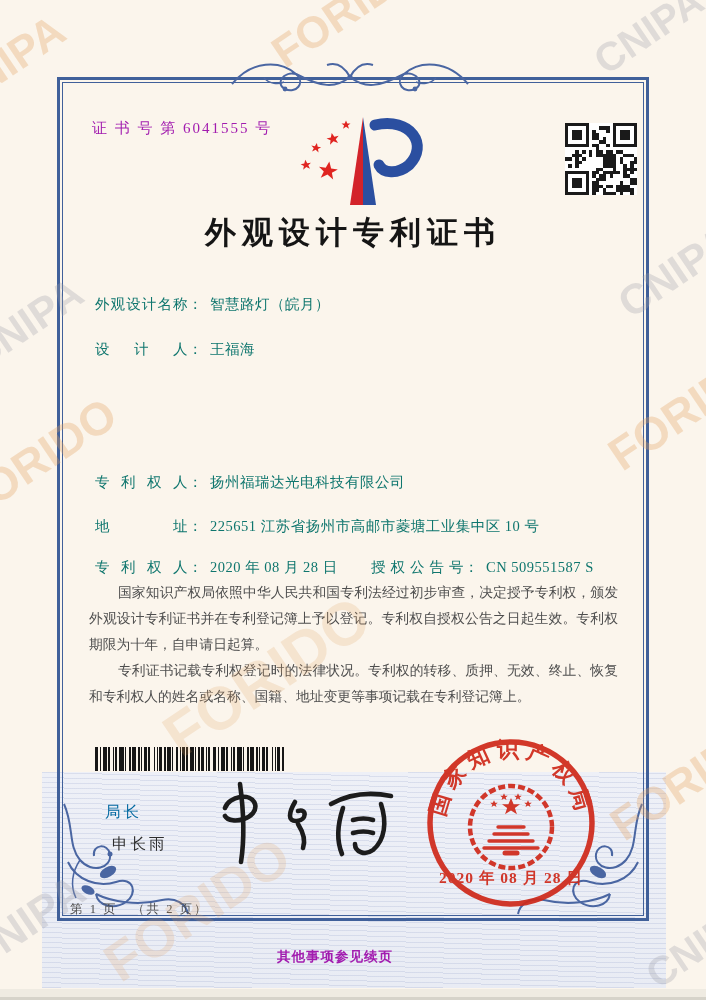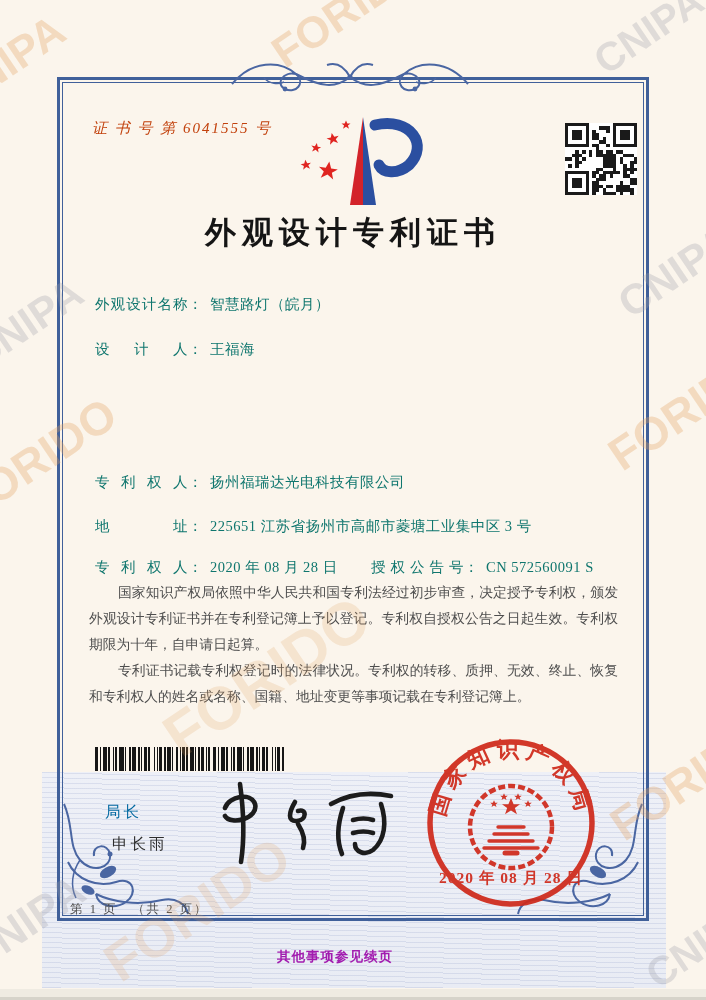--- a/index.html
+++ b/index.html
@@ -8,21 +8,21 @@
   
   .wave{position:absolute;left:42px;right:40px;top:772px;height:216px;
         background:repeating-linear-gradient(1.5deg, rgba(112,130,185,.17) 0 1px, rgba(255,255,255,0) 1px 5px),
                    linear-gradient(#eef0f7,#e9ecf4);}
   .frame{position:absolute;left:57px;top:77px;width:586px;height:838px;border:3px solid #40609a;}
   .frame::after{content:"";position:absolute;inset:2px;border:1px solid #40609a;}
   .scan-edge{position:absolute;left:0;right:0;bottom:0;height:8px;background:#efebe2;border-bottom:3px solid #d6d3ca;}
   
   .orn{position:absolute;pointer-events:none;}
   
-  .certno{position:absolute;left:92px;top:119px;font-size:15px;color:#c2410c;letter-spacing:2px;font-style:italic;}
+  .certno{position:absolute;left:92px;top:119px;font-size:15px;color:#a21caf;letter-spacing:2px;}
   .logo{position:absolute;left:283px;top:113px;width:158px;height:96px;}
   .qr{position:absolute;left:565px;top:123px;width:72px;height:72px;background:#fff;}
   .title{position:absolute;left:0;right:0;top:212px;text-align:center;font-size:31px;font-weight:bold;
          color:#151515;letter-spacing:6px;}
   
   .row{position:absolute;left:95px;font-size:14.5px;color:#0f766e;letter-spacing:.5px;white-space:nowrap;}
   .lbl{display:inline-block;width:93px;text-align:justify;text-align-last:justify;}
   .val{margin-left:7px;}
   .pair2{position:absolute;left:276px;top:0;}
   
@@ -247,25 +247,25 @@
   <div class="row" style="top:295px">
     <span class="lbl">外观设计名称</span><span>：</span><span class="val">智慧路灯（皖月）</span>
   </div>
   <div class="row" style="top:340px">
     <span class="lbl">设计人</span><span>：</span><span class="val">王福海</span>
   </div>
   <div class="row" style="top:473px">
     <span class="lbl">专利权人</span><span>：</span><span class="val">扬州福瑞达光电科技有限公司</span>
   </div>
   <div class="row" style="top:517px">
-    <span class="lbl">地址</span><span>：</span><span class="val">225651 江苏省扬州市高邮市菱塘工业集中区 3 号</span>
+    <span class="lbl">地址</span><span>：</span><span class="val">225651 江苏省扬州市高邮市菱塘工业集中区 10 号</span>
   </div>
   <div class="row" style="top:558px">
     <span class="lbl">专利权人</span><span>：</span><span class="val">2020 年 08 月 28 日</span>
-    <span class="pair2"><span class="lbl">授权公告号</span><span>：</span><span class="val">CN 572560091 S</span></span>
+    <span class="pair2"><span class="lbl">授权公告号</span><span>：</span><span class="val">CN 509551587 S</span></span>
   </div>
 
   <div class="body-text">
     <p>国家知识产权局依照中华人民共和国专利法经过初步审查，决定授予专利权，颁发外观设计专利证书并在专利登记簿上予以登记。专利权自授权公告之日起生效。专利权期限为十年，自申请日起算。</p>
     <p>专利证书记载专利权登记时的法律状况。专利权的转移、质押、无效、终止、恢复和专利权人的姓名或名称、国籍、地址变更等事项记载在专利登记簿上。</p>
   </div>
 
   <svg class="barcode" viewBox="0 0 190 24" preserveAspectRatio="none">
     <line x1="0" y1="12" x2="190" y2="12" stroke="#161616" stroke-width="24" stroke-dasharray="3 2 1 2 4 1 2 3 1 1 2 2 5 1 1 3 2 1 4 2 2 1 1 2 3 1 2 4 1 2 1 1 3 2 2 1 4 1 1 3 2 2 1 1 3 1 2 2 4 1 1 2 2 1 3 2 1 1 2 3"></line>
   </svg>

